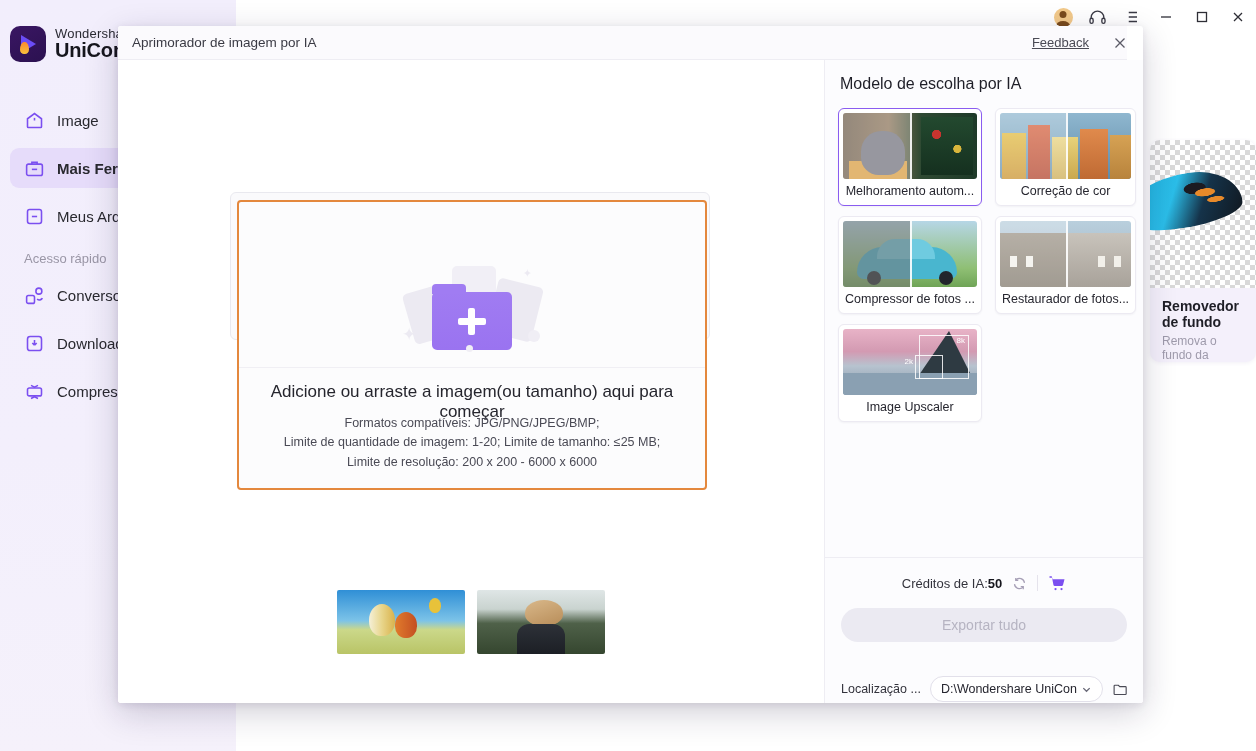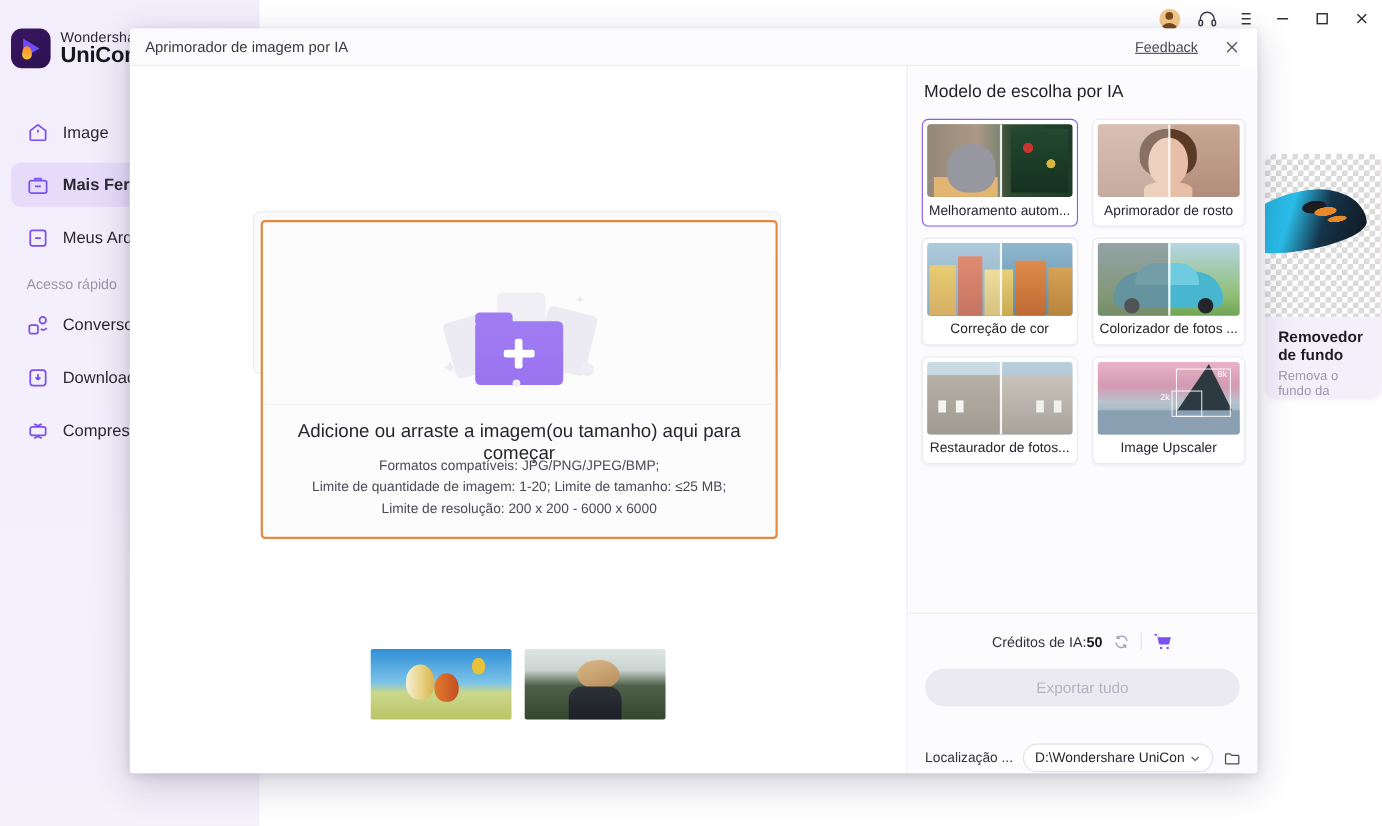--- a/index.html
+++ b/index.html
@@ -519,30 +519,20 @@
         <div class="model-thumb th-cat">
           <div class="c3"></div>
             <div class="c2"></div>
             <div class="c1"></div>
             <div class="dim"></div>
             <div class="split"></div>
         </div>
         <div class="model-label">Melhoramento autom...</div>
       </div>
 
-      <div class="model-card">
-        <div class="model-thumb th-face">
-          <div class="f2"></div>
-            <div class="f1"></div>
-            <div class="f3"></div>
-            <div class="dim"></div>
-            <div class="split"></div>
-        </div>
-        <div class="model-label">Aprimorador de rosto</div>
-      </div>
 
       <div class="model-card">
         <div class="model-thumb th-town">
           <div class="t1"></div>
             <div class="t2"></div>
             <div class="t3"></div>
             <div class="t4"></div>
             <div class="t5"></div>
           <div class="dim"></div>
             <div class="split"></div>
@@ -552,21 +542,21 @@
 
       <div class="model-card">
         <div class="model-thumb th-car">
           <div class="k1"></div>
             <div class="k2"></div>
             <div class="k3"></div>
             <div class="k4"></div>
           <div class="dim" style="background:rgba(120,120,120,.55);filter:grayscale(1)"></div>
             <div class="split"></div>
         </div>
-        <div class="model-label">Colorizador de fotos ...</div>
+        <div class="model-label">Compressor de fotos ...</div>
       </div>
 
       <div class="model-card">
         <div class="model-thumb th-house">
           <div class="h1"></div>
             <div class="h2"></div>
           <div class="w" style="left:10px;bottom:20px"></div>
             <div class="w" style="left:26px;bottom:20px"></div>
           <div class="w" style="right:26px;bottom:20px"></div>
             <div class="w" style="right:10px;bottom:20px"></div>

